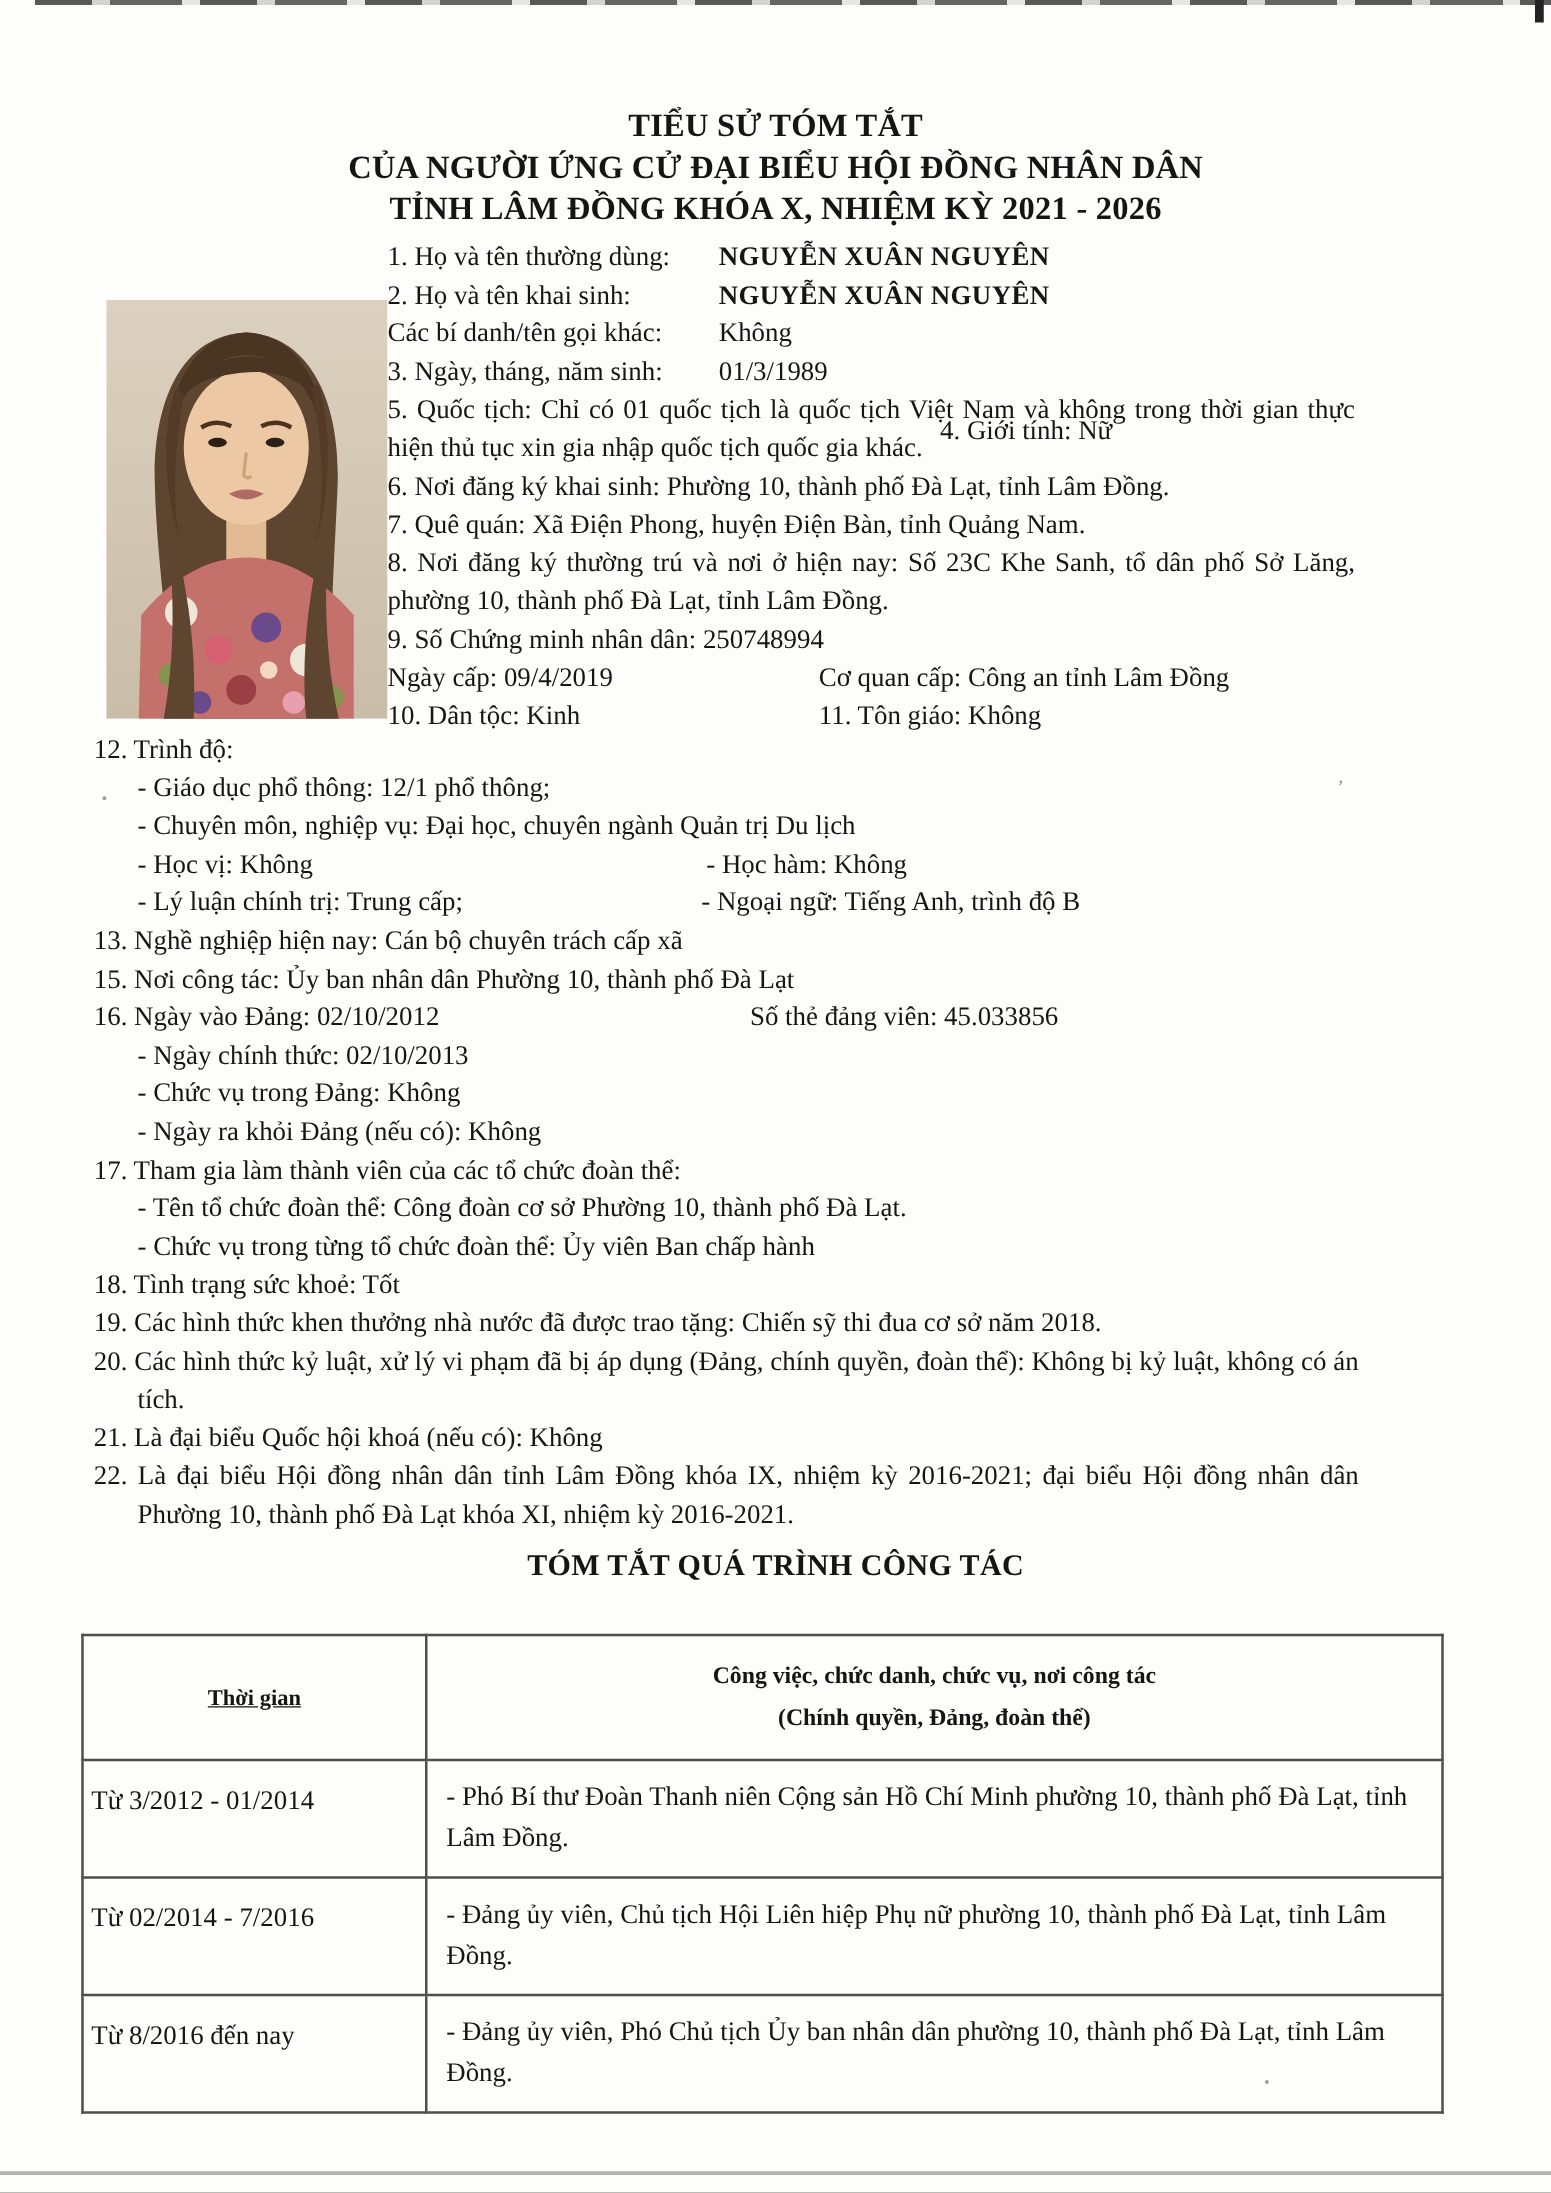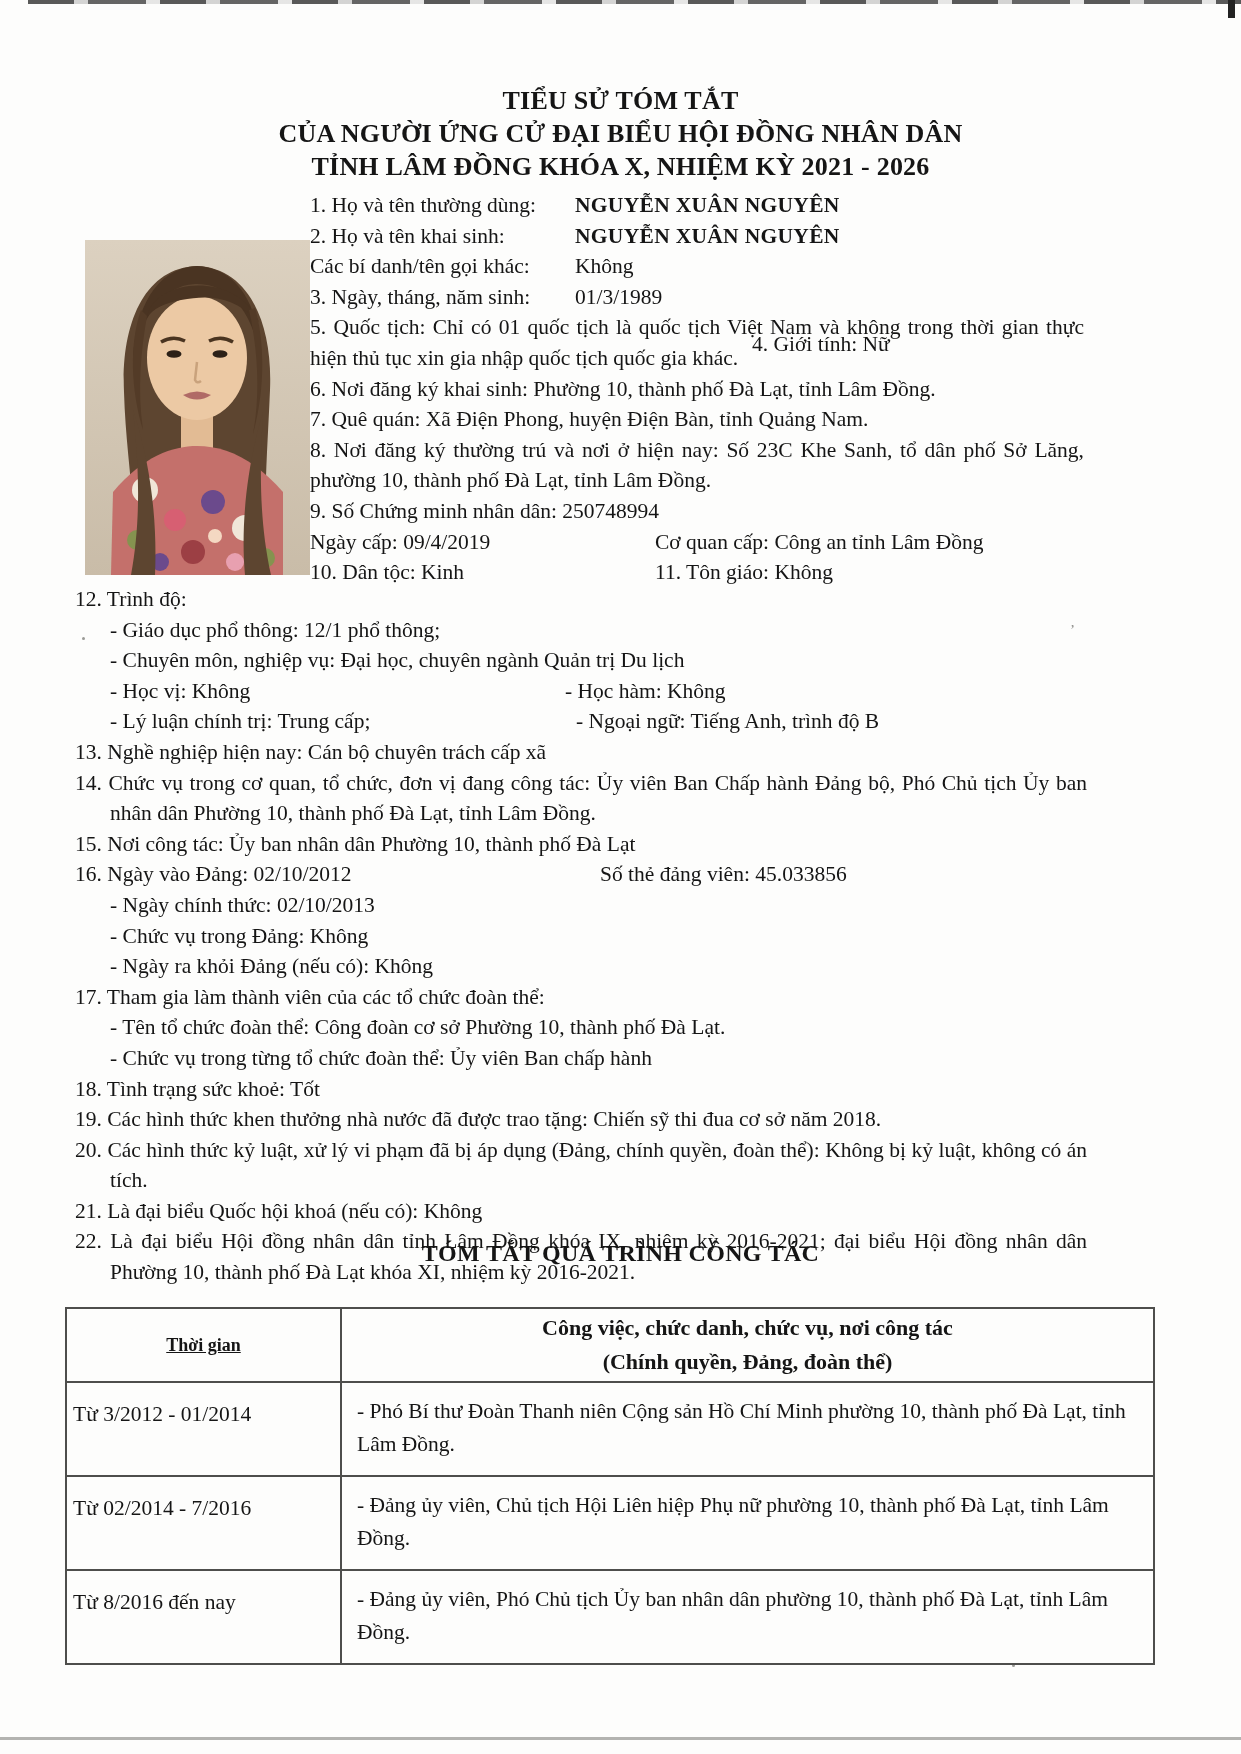--- a/index.html
+++ b/index.html
@@ -50,21 +50,21 @@
     text-align:center;font-size:24px;font-weight:bold;letter-spacing:.3px;
   }
   table.career{
     position:absolute;left:65px;top:1307px;width:1090px;
     border-collapse:collapse;font-size:21.5px;
   }
   table.career th,table.career td{
     border:2px solid #4e4e4c;
   }
   th.time-h{width:265px;font-size:18px;padding:8px 4px;line-height:30px;text-decoration:underline;}
-  th.desc-h{font-size:22px;padding:2px 10px;line-height:34px;}
+  th.desc-h{font-size:19px;padding:15px 10px;line-height:34px;}
   td.time-c{vertical-align:top;padding:16px 6px;line-height:30px;white-space:nowrap;}
   td.desc-c{vertical-align:top;padding:12px 16px 14px 15px;line-height:33px;text-align:left;margin-top:48px;}
 </style>
 </head>
 <body>
 
 <div class="page">
 
   <div class="scan-top-line"></div>
   <div class="scan-corner"></div>
@@ -172,32 +172,28 @@
       
     </div>
 
     <div class="drow indent1">
       <span class="dtext">- Học vị: Không</span>
       <span class="dcol2" style="left: 490px;">- Học hàm: Không</span>
     </div>
 
     <div class="drow indent1">
       <span class="dtext">- Lý luận chính trị: Trung cấp;</span>
-      <span class="dcol2" style="left: 501px;">- Ngoại ngữ: Tiếng Anh, trình độ B</span>
+      <span class="dcol2" style="left: 486px;">- Ngoại ngữ: Tiếng Anh, trình độ B</span>
     </div>
 
     <div class="drow">
       <span class="dtext">13. Nghề nghiệp hiện nay: Cán bộ chuyên trách cấp xã</span>
       
     </div>
 
-    <div class="drow hang">
-      <span class="dtext">14. Chức vụ trong cơ quan, tổ chức, đơn vị đang công tác: Ủy viên Ban Chấp hành Đảng bộ, Phó Chủ tịch Ủy ban nhân dân Phường 10, thành phố Đà Lạt, tỉnh Lâm Đồng.</span>
-      
-    </div>
 
     <div class="drow">
       <span class="dtext">15. Nơi công tác: Ủy ban nhân dân Phường 10, thành phố Đà Lạt</span>
       
     </div>
 
     <div class="drow">
       <span class="dtext">16. Ngày vào Đảng: 02/10/2012</span>
       <span class="dcol2" style="left: 525px;">Số thẻ đảng viên: 45.033856</span>
     </div>

